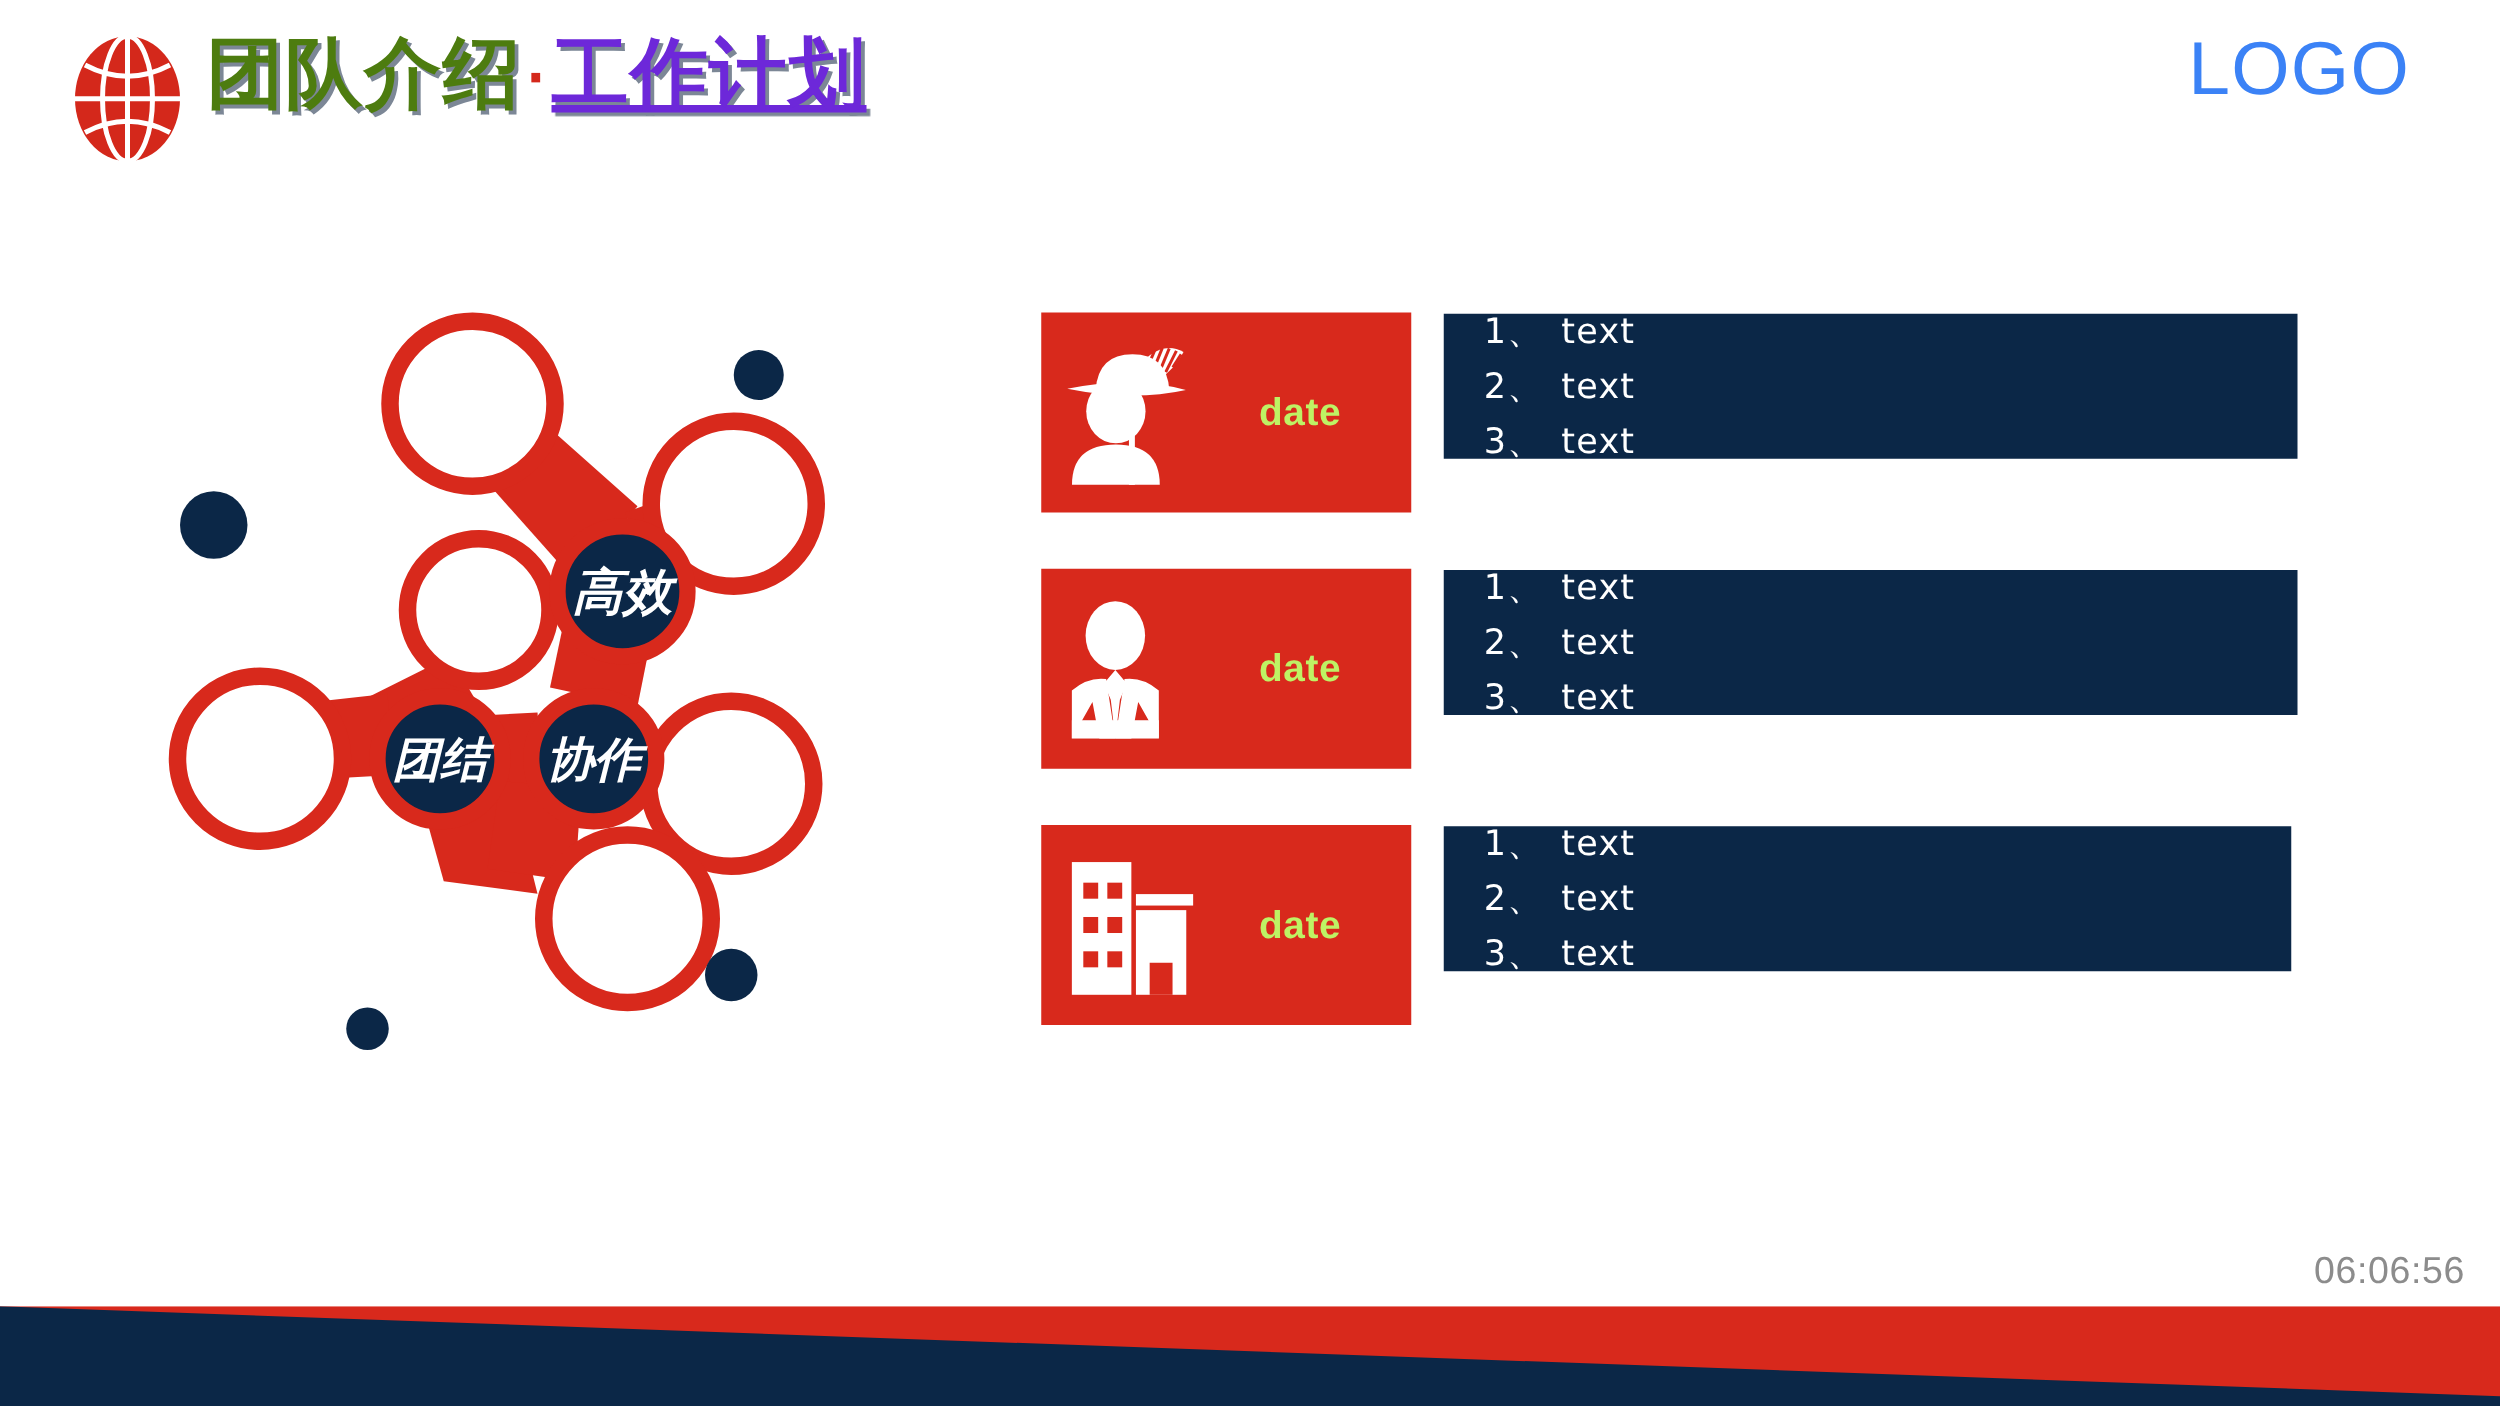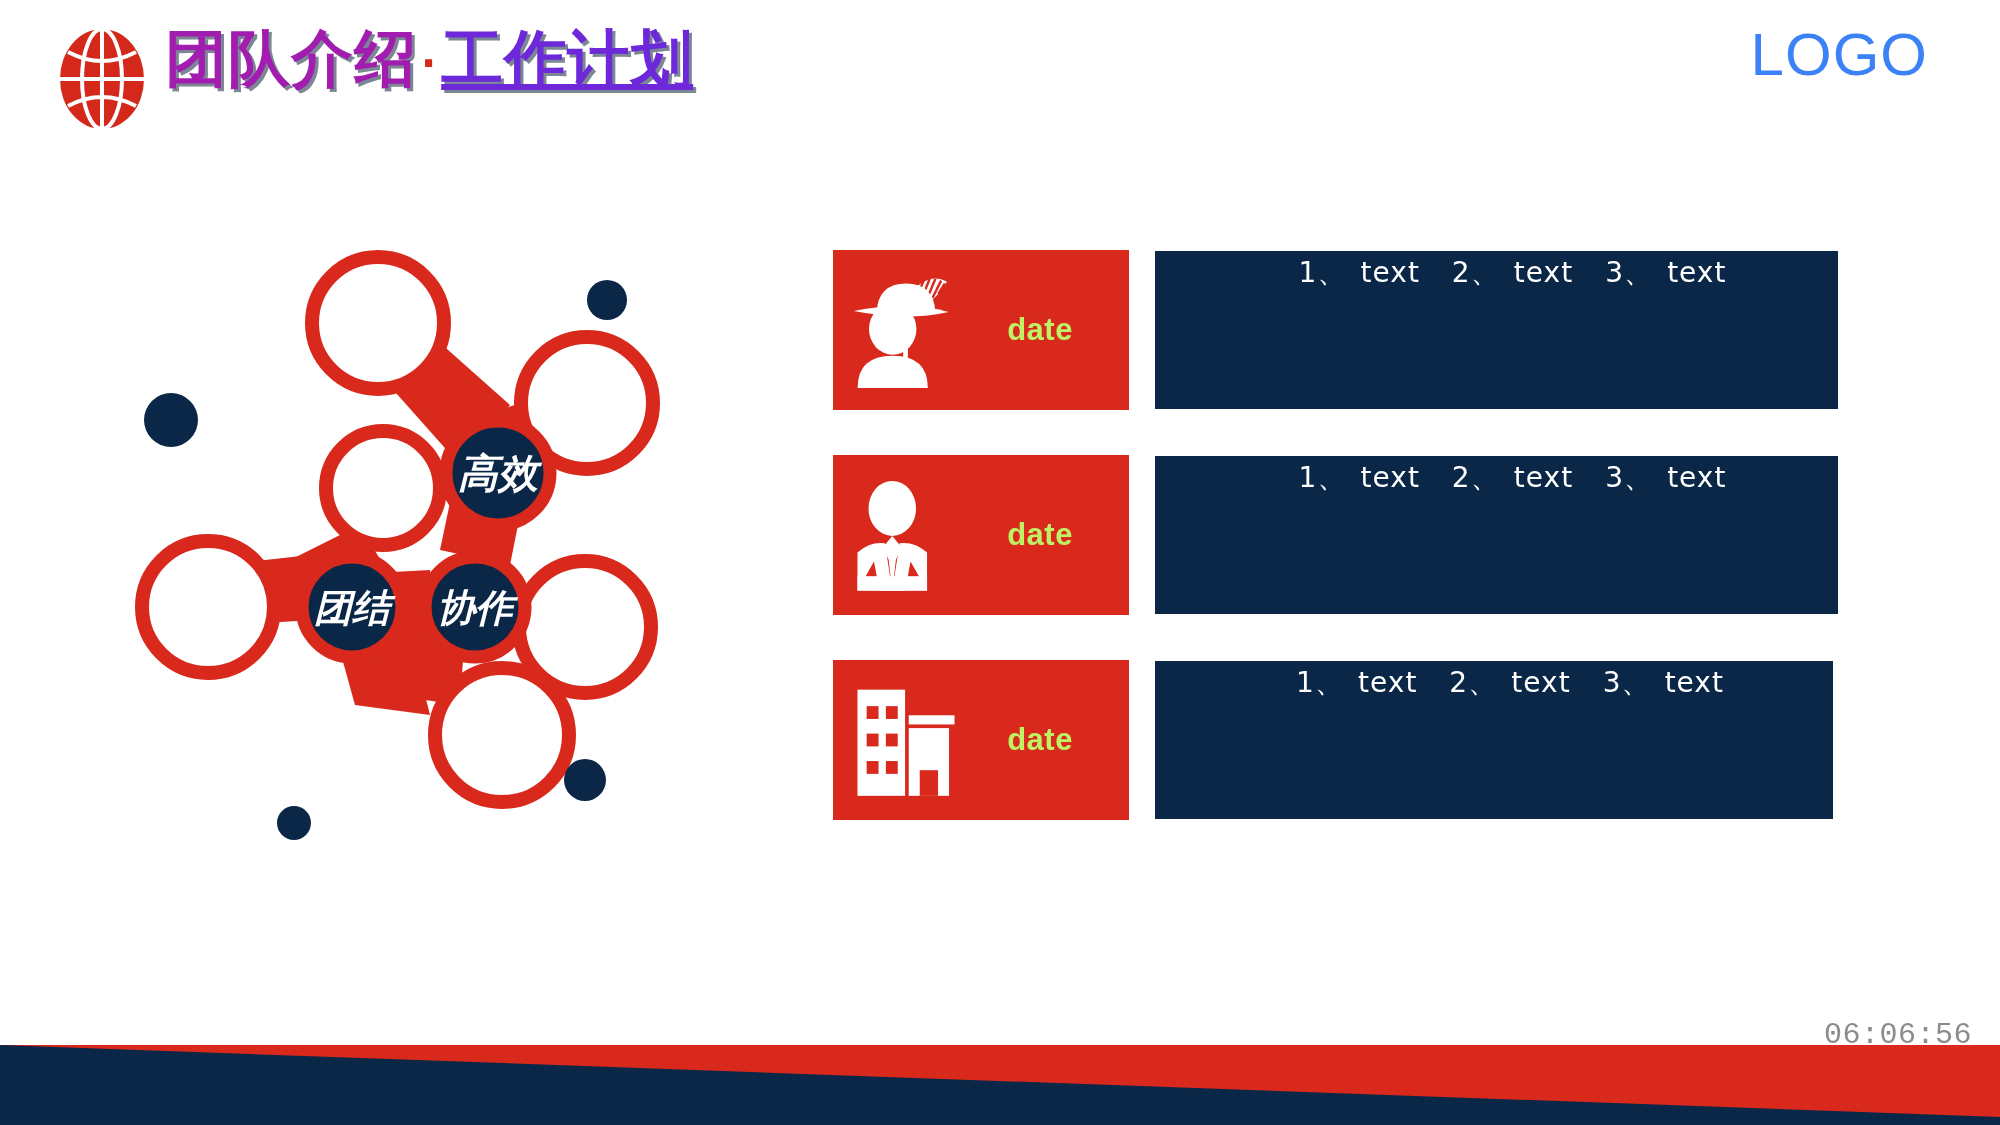--- a/index.html
+++ b/index.html
@@ -14,21 +14,21 @@
 
   
   .header{position:absolute;left:0;top:0;width:2000px;height:150px;}
   .globe-logo{position:absolute;left:48px;top:24px;width:108px;height:110px;}
   .title-zh{
     position:absolute;left:165px;top:28px;
     font-size:62px;font-weight:bold;letter-spacing:1px;
     white-space:nowrap;line-height:1;
     font-family:"DejaVu Sans","Liberation Sans",sans-serif;
   }
-  .title-seg-a{color:#a21caf;text-shadow:3px 3px 0 #7c8796;}
+  .title-seg-a{color:#4d7c0f;text-shadow:3px 3px 0 #7c8796;}
   .title-dot{color:#d4281b;font-size:40px;vertical-align:middle;padding:0 4px;}
   .title-seg-b{color:#6d28d9;text-shadow:3px 3px 0 #7c8796;text-decoration:underline;}
   .logo-text{
     position:absolute;right:72px;top:22px;
     font-size:60px;color:#3b82f6;font-weight:350;
     letter-spacing:1px;line-height:1.1;
     font-family:"Liberation Sans","DejaVu Sans",sans-serif;
   }
 
   
@@ -47,40 +47,39 @@
     width:118px;height:130px;margin-left:14px;
     display:flex;align-items:center;justify-content:center;flex:none;
   }
   .icon-card .date-label{
     flex:1;text-align:center;color:#bef264;
     font-size:31px;font-weight:600;letter-spacing:.5px;
     font-family:"Liberation Sans","DejaVu Sans",sans-serif;
     padding-right:14px;
   }
   .text-panel{
-    position:absolute;left:322px;top:1px;width:683px;height:158px;
+    position:absolute;left:322px;top:1px;width:683px;height:116px;
     background:#0b2747;
     padding:0;box-sizing:border-box;
-    display:flex;flex-direction:row;justify-content:center;
+    display:flex;flex-direction:column;justify-content:center;
   }
   .row.row3 .text-panel{width:678px;}
   .text-panel .li{
     color:#ffffff;font-size:28px;line-height:1.0;
     padding:0 0 0 32px;margin:8px 0;
     font-family:"DejaVu Sans","Liberation Sans",sans-serif;
     letter-spacing:1px;white-space:nowrap;
   }
   .text-panel .li .idx{display:inline-block;min-width:62px;}
 
   
   .timestamp{
     position:absolute;right:28px;top:1000px;
     font-size:30px;color:#8c8c8c;letter-spacing:.5px;
-    font-family:Liberation Mono, monospace;
-    margin-top:18px;
+    font-family:Liberation Sans, sans-serif;
   }
 
   
   .bottom-band{position:absolute;left:0;bottom:0;width:2000px;height:80px;}
 </style>
 </head>
 <body>
 
 <div class="slide">
 

